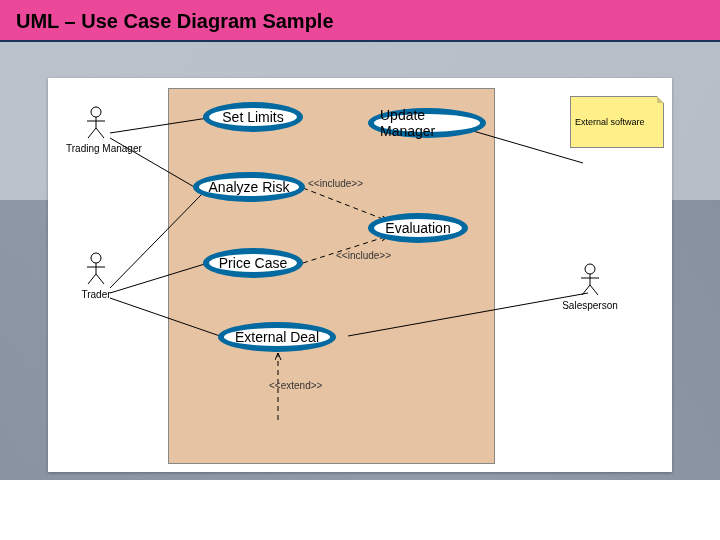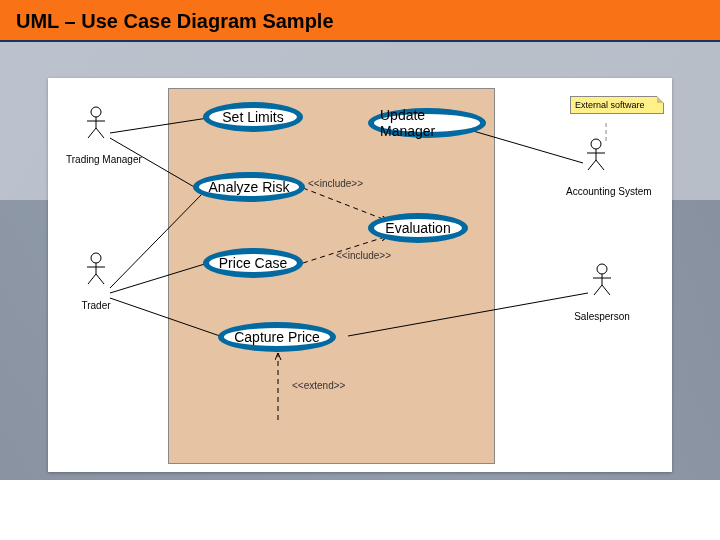--- a/index.html
+++ b/index.html
@@ -1,31 +1,31 @@
 <!DOCTYPE html>
 <html><head>
 <meta charset="utf-8">
 <style>
 html,body{margin:0;padding:0;width:720px;height:540px;font-family:Arial,Helvetica,sans-serif;background:#fff;overflow:hidden}
-.slide{position:relative;width:720px;height:540px;background:#f97316}
+.slide{position:relative;width:720px;height:540px;background:#ec4899}
 .title{position:absolute;left:16px;top:10px;font-size:20px;font-weight:bold;color:#000}
 .title-underline{position:absolute;left:0;top:40px;width:720px;height:2px;background:#1b3559}
 .bgband{position:absolute;left:0;top:42px;width:720px;height:440px;background:#e0e3e9}
 .shade1{position:absolute;left:0;top:42px;width:720px;height:440px;background:linear-gradient(120deg,#4d5f78 0%,#3c4b60 100%);opacity:.25}
 .shade2{position:absolute;left:0;top:200px;width:720px;height:282px;background:linear-gradient(60deg,#2f3d52 0%,#475a74 50%,#2f3d52 100%);opacity:.35}
 .bottombar{position:absolute;left:0;top:480px;width:720px;height:60px;background:#fff}
 .bottombar-line{position:absolute;left:0;top:480px;width:720px;height:2px;background:#1b3559}
 .diagram-outer{position:absolute;left:48px;top:78px;width:624px;height:394px;background:#fff;box-shadow:0 1px 3px rgba(0,0,0,.3)}
 .diagram{position:absolute;left:0;top:0;width:624px;height:394px}
 .system-box{position:absolute;border:1px solid #888;background:#e6c3a3}
 .actor{position:absolute;width:60px;text-align:center;font-size:10px;color:#000}
 .actor svg{display:block;margin:0 auto}
-.actor-label{margin-top:14px;white-space:nowrap}
+.actor-label{margin-top:3px;white-space:nowrap}
 .usecase{position:absolute;border:6px solid #0369a1;border-radius:50%/50%;background:#fff;font-size:14px;display:flex;align-items:center;justify-content:center;text-align:left;padding:0 6px;box-sizing:border-box}
-.note{position:absolute;border:1px solid #888;background:#fff08a;font-size:9px;padding:3px 4px}
+.note{position:absolute;border:1px solid #888;background:#fff08a;font-size:9px;padding:20px 4px}
 .note:after{content:"";position:absolute;right:-1px;top:-1px;width:0;height:0;border-left:7px solid #ccc27a;border-top:7px solid #fff}
 .rel-label{position:absolute;font-size:10px;color:#333;background:transparent;white-space:nowrap}
 svg.wires{position:absolute;left:0;top:0;width:624px;height:394px;pointer-events:none}
 </style>
 </head>
 <body>
 
 <div class="slide">
   <div class="title">UML – Use Case Diagram Sample</div>
   <div class="title-underline"></div>
@@ -76,52 +76,42 @@
         <svg width="26" height="34">
             <circle cx="13" cy="6" r="5" fill="none" stroke="#000"></circle>
             <line x1="13" y1="11" x2="13" y2="22" stroke="#000"></line>
             <line x1="4" y1="15" x2="22" y2="15" stroke="#000"></line>
             <line x1="13" y1="22" x2="5" y2="32" stroke="#000"></line>
             <line x1="13" y1="22" x2="21" y2="32" stroke="#000"></line>
           </svg>
         <div class="actor-label">Trader</div>
       </div>
 
-      <div class="actor" style="left:518px;top:60px">
-        <svg width="26" height="34">
-            <circle cx="13" cy="6" r="5" fill="none" stroke="#000"></circle>
-            <line x1="13" y1="11" x2="13" y2="22" stroke="#000"></line>
-            <line x1="4" y1="15" x2="22" y2="15" stroke="#000"></line>
-            <line x1="13" y1="22" x2="5" y2="32" stroke="#000"></line>
-            <line x1="13" y1="22" x2="21" y2="32" stroke="#000"></line>
-          </svg>
-        <div class="actor-label">Accounting System</div>
-      </div>
 
-      <div class="actor" style="left:524px;top:185px">
+      <div class="actor" style="left:512px;top:185px">
         <svg width="26" height="34">
             <circle cx="13" cy="6" r="5" fill="none" stroke="#000"></circle>
             <line x1="13" y1="11" x2="13" y2="22" stroke="#000"></line>
             <line x1="4" y1="15" x2="22" y2="15" stroke="#000"></line>
             <line x1="13" y1="22" x2="5" y2="32" stroke="#000"></line>
             <line x1="13" y1="22" x2="21" y2="32" stroke="#000"></line>
           </svg>
         <div class="actor-label">Salesperson</div>
       </div>
 
       <div class="usecase" style="left:155px;top:24px;width:100px;height:30px">Set Limits</div>
       <div class="usecase" style="left:320px;top:30px;width:118px;height:30px">Update Manager</div>
       <div class="usecase" style="left:320px;top:135px;width:100px;height:30px">Evaluation</div>
       <div class="usecase" style="left:145px;top:94px;width:112px;height:30px">Analyze Risk</div>
       <div class="usecase" style="left:155px;top:170px;width:100px;height:30px">Price Case</div>
-      <div class="usecase" style="left:170px;top:244px;width:118px;height:30px">Capture Price</div>
+      <div class="usecase" style="left:170px;top:244px;width:118px;height:30px">External Deal</div>
 
       <div class="rel-label" style="left:260px;top:100px">&lt;&lt;include&gt;&gt;</div>
       <div class="rel-label" style="left:288px;top:172px">&lt;&lt;include&gt;&gt;</div>
-      <div class="rel-label" style="left:244px;top:302px">&lt;&lt;extend&gt;&gt;</div>
+      <div class="rel-label" style="left:221px;top:302px">&lt;&lt;extend&gt;&gt;</div>
 
       <div class="note" style="left:522px;top:18px;width:84px">External software</div>
 
     </div>
   </div>
 
   <div class="bottombar-line"></div>
   <div class="bottombar">
     
   </div>

